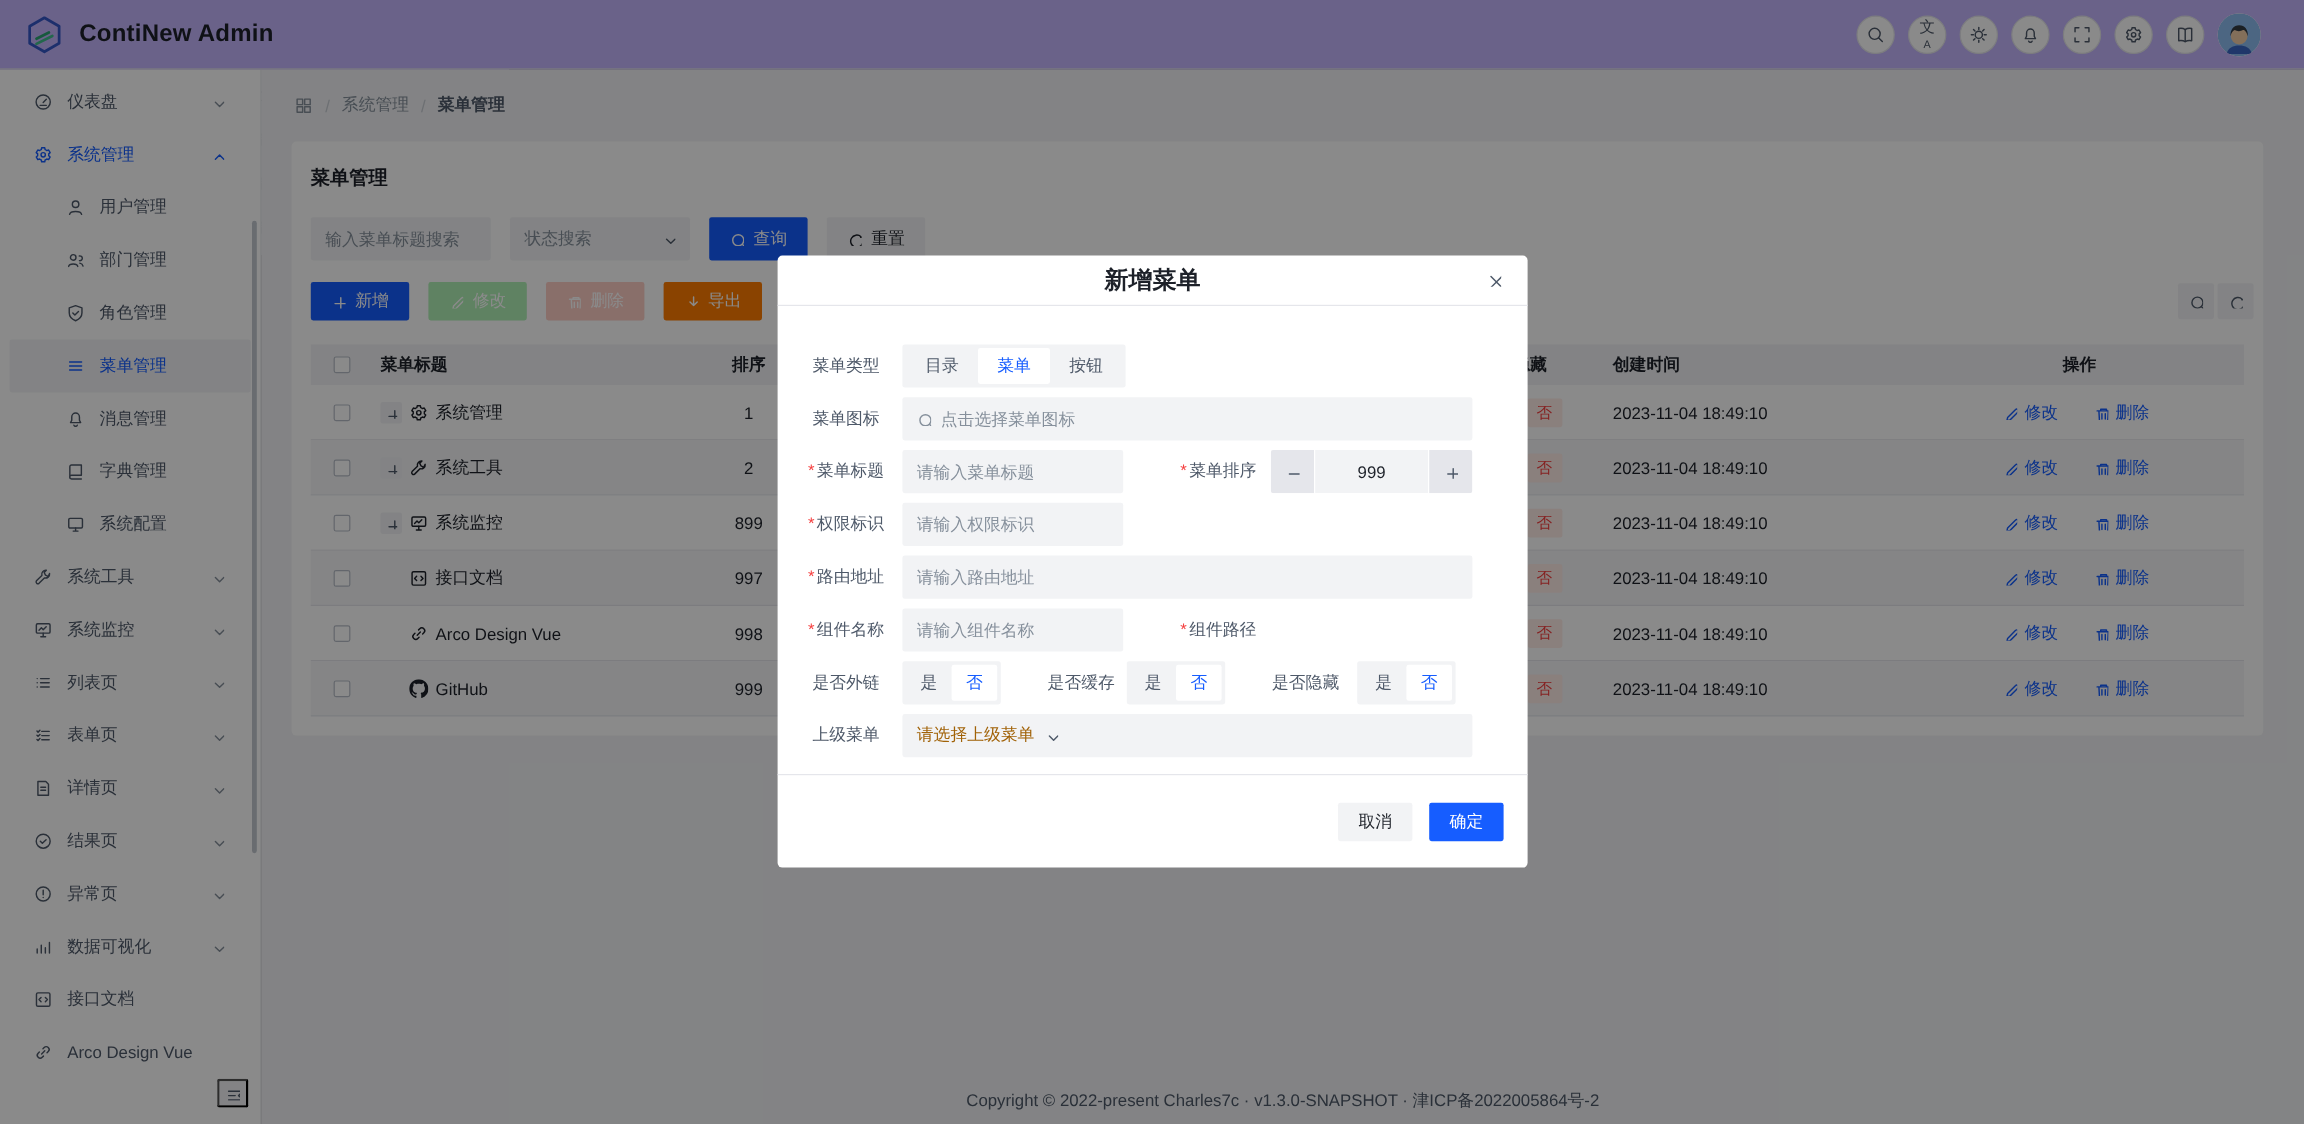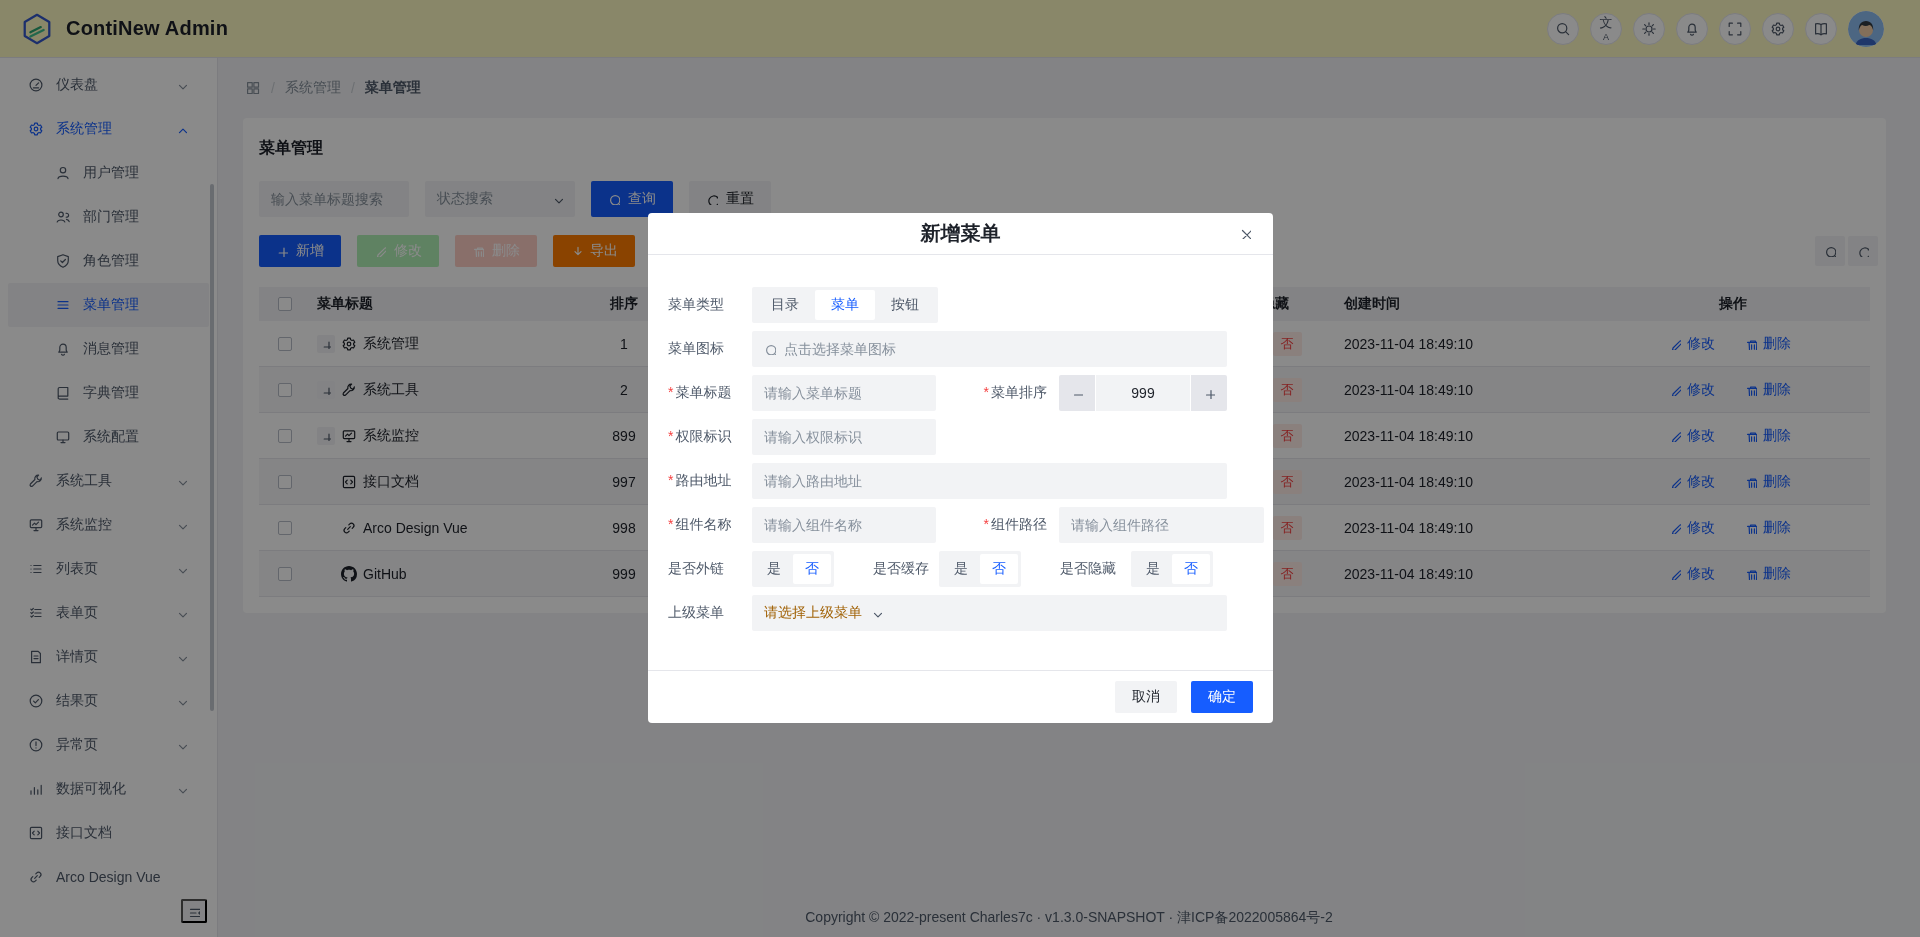--- a/index.html
+++ b/index.html
@@ -8,21 +8,21 @@
     width:1920px; height:937px; overflow:hidden;
     font-family:"Liberation Sans","DejaVu Sans",sans-serif;
     font-size:14px; color:#1d2129; background:#f2f3f5;
   }
   svg.ic { width:16px; height:16px; flex-shrink:0; stroke:currentColor; fill:none; stroke-width:1.2; stroke-linecap:round; stroke-linejoin:round; }
   svg.ic.fill { fill:currentColor; stroke:none; }
   svg.ic.sm { width:12px; height:12px; }
   svg.ic.xs { width:10px; height:10px; }
 
   
-  .topbar { position:fixed; top:0; left:0; right:0; height:58px; background:#fef9c3;
+  .topbar { position:fixed; top:0; left:0; right:0; height:58px; background:#c4b5fd;
     border-bottom:1px solid #e5e6eb; display:flex; align-items:center; justify-content:space-between;
     padding:0 36px 0 20px; z-index:10; }
   .brand { display:flex; align-items:center; gap:12px; }
   .brand-title { font-size:20px; font-weight:600; color:#1d2129; letter-spacing:.2px; }
   .topbar-actions { display:flex; align-items:center; gap:11px;justify-content:space-between; }
   .action-btn { width:32px; height:32px; border-radius:50%; border:1px solid #e5e6eb;
     display:flex; align-items:center; justify-content:center; color:#4e5969; background:#fff; font-size:13px; }
   .translate-glyph { font-size:13px; line-height:1; }
   .translate-glyph small { font-size:9px; }
   .avatar-btn { width:36px; height:36px; border-radius:50%; overflow:hidden; border:none; padding:0; }
@@ -104,39 +104,39 @@
   
   .mask { position:fixed; inset:0; background:rgba(0,0,0,.46); z-index:50; }
   .modal { position:fixed; left:648px; top:213px; width:625px; height:510px; background:#fff;
     border-radius:4px; z-index:60; display:flex; flex-direction:column; }
   .modal-header { height:42px; border-bottom:1px solid #e5e6eb; display:flex; align-items:center;
     justify-content:center; position:relative; font-size:20px; font-weight:600; flex-shrink:0; }
   .modal-close { position:absolute; right:16px; top:13px; color:#4e5969; background:none; border:none;
     display:flex; cursor:pointer; }
   .modal-body { padding:32px 46px 0 20px; flex:1; overflow:hidden; }
   .form-row { display:flex; align-items:center; height:36px; margin-bottom:8px; }
-  .f-label { width:74px; text-align:left; color:#4e5969; flex-shrink:0; white-space:nowrap; }
+  .f-label { width:74px; text-align:center; color:#4e5969; flex-shrink:0; white-space:nowrap; }
   .req::before { content:"*"; color:#f53f3f; margin-right:2px; }
   .f-full { flex:1; margin-left:10px; height:36px; }
   .f-half { width:184px; margin-left:10px; height:36px; }
   .f-label2 { width:86px; margin-left:25px; text-align:right; color:#4e5969; flex-shrink:0; white-space:nowrap; }
   .f-rest { flex:1; margin-left:12px; height:36px; }
   .seg { background:#f2f3f5; border-radius:2px; padding:3px; display:inline-flex; align-items:center; height:36px; margin-left:10px; }
   .seg-opt { padding:0 16px; height:30px; display:flex; align-items:center; color:#4e5969; border-radius:2px; }
   .seg-opt.sel { background:#fff; color:#165dff; }
   .seg.yn { }
   .seg.yn .seg-opt { padding:0 12px; }
   .seg-l2 { margin-left:39px; width:56px; text-align:right; color:#4e5969; flex-shrink:0; }
   .seg-l3 { margin-left:37px; width:58px; text-align:right; color:#4e5969; flex-shrink:0; }
   .seg-end { margin-left:15px; }
   .stepper { display:flex; flex:1; margin-left:12px; height:36px; border-radius:2px; overflow:hidden; align-items:stretch; }
   .step-btn { width:36px; background:#e5e6eb; color:#4e5969; display:flex; align-items:center; justify-content:center; border:none; flex-shrink:0; }
   .step-val { flex:1; background:#f2f3f5; margin:0 1px; display:flex; align-items:center; justify-content:center; color:#1d2129; }
   .select-mock { justify-content:flex-start; color:#a16207; }
-  .modal-footer { height:53px; border-top:1px solid #e5e6eb; display:flex; align-items:center;
+  .modal-footer { height:78px; border-top:1px solid #e5e6eb; display:flex; align-items:center;
     justify-content:flex-end; gap:14px; padding:0 20px; flex-shrink:0; }
 </style>
 </head>
 <body>
 
 <header class="topbar">
   <div class="brand">
     <span style="display:flex;">
       <svg width="34" height="34" viewBox="0 0 36 36">
         <polygon points="18,3 31,10.5 31,25.5 18,33 5,25.5 5,10.5" fill="none" stroke="#3558c8" stroke-width="2.4" stroke-linejoin="round"></polygon>
@@ -824,23 +824,20 @@
         <input placeholder="请输入路由地址" style="">
       </div>
     </div>
 
     <div class="form-row">
       <span class="f-label req">组件名称</span>
       <div class="input-mock f-half">
         <input placeholder="请输入组件名称" style="">
       </div>
       <span class="f-label2 req">组件路径</span>
-      <div class="input-mock f-rest">
-        <input placeholder="请输入组件路径" style="">
-      </div>
     </div>
 
     <div class="form-row">
       <span class="f-label">是否外链</span>
       <div class="seg yn">
         <span class="seg-opt">是</span>
         <span class="seg-opt sel">否</span>
       </div>
       <span class="seg-l2">是否缓存</span>
       <div class="seg yn">

